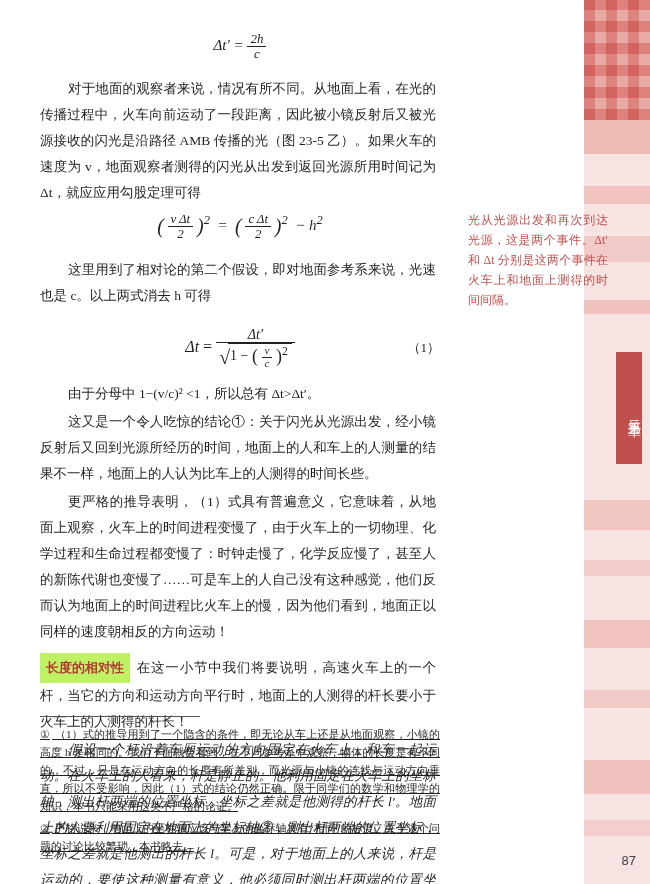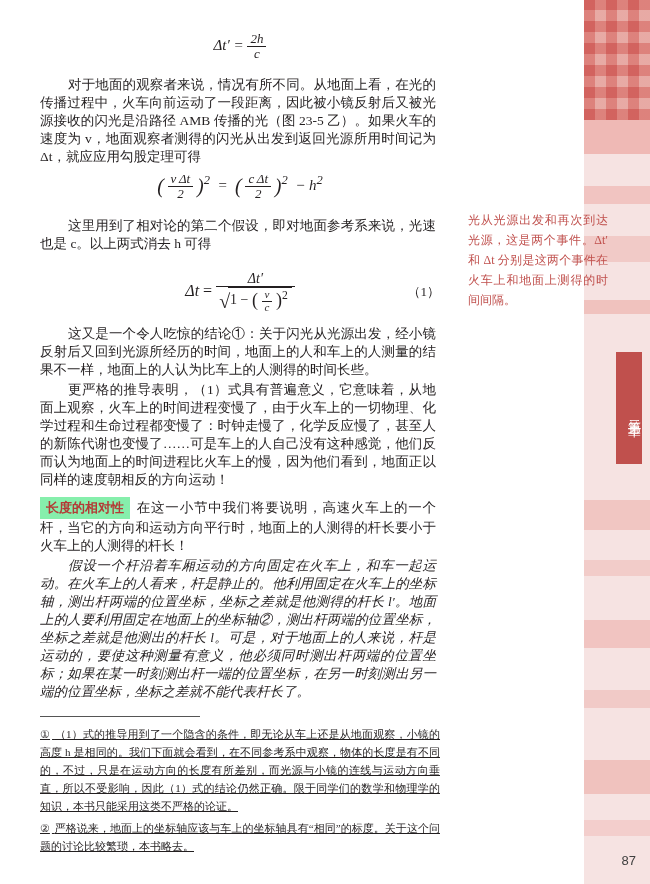--- a/index.html
+++ b/index.html
@@ -54,21 +54,21 @@
   }
   .eq-block{
     text-align:center;
     margin:6px 0 16px 0;
     font-family:"Liberation Serif", serif;
     font-style:italic;
     font-size:15px;
   }
   p.body{
     font-size:13.5px;
-    line-height:18px;
+    line-height:26px;
     text-align:justify;
     margin:0 4px 2px 0;
     text-indent:28px;
   }
   p.noindent{text-indent:0;}
   .frac{
     display:inline-block;
     vertical-align:middle;
     text-align:center;
     font-size:13px;
@@ -83,21 +83,21 @@
   .sqrtbox{
     display:inline-block;
     border-top:1px solid #231f20;
     padding:1px 4px 0 2px;
     margin-left:-2px;
   }
   .radical{font-size:20px;vertical-align:-4px;}
 
   .sec-label{
     display:inline-block;
-    background:#86efac;
+    background:#bef264;
     color:#b33b36;
     font-family:"Liberation Sans", sans-serif;
     font-weight:bold;
     font-size:13px;
     padding:2px 6px;
     margin-right:6px;
   }
 
   
   .margin-note{
@@ -173,20 +173,21 @@
             <span style="font-size:18px;vertical-align:-2px;">(</span>
             <span class="frac" style="font-size:11px;"><span class="num it">v</span><span class="den it">c</span></span>
             <span style="font-size:18px;vertical-align:-2px;">)</span><sup>2</sup>
           </span>
         </span>
       </span>
     </span>
     <span class="eqno">（1）</span>
   </div>
 
+  <p class="body">由于分母中 1−(v/c)² &lt;1，所以总有 Δt&gt;Δt′。</p>
   <p class="body">这又是一个令人吃惊的结论①：关于闪光从光源出发，经小镜反射后又回到光源所经历的时间，地面上的人和车上的人测量的结果不一样，地面上的人认为比车上的人测得的时间长些。</p>
   <p class="body">更严格的推导表明，（1）式具有普遍意义，它意味着，从地面上观察，火车上的时间进程变慢了，由于火车上的一切物理、化学过程和生命过程都变慢了：时钟走慢了，化学反应慢了，甚至人的新陈代谢也变慢了……可是车上的人自己没有这种感觉，他们反而认为地面上的时间进程比火车上的慢，因为他们看到，地面正以同样的速度朝相反的方向运动！</p>
 
   <p class="body noindent" style="margin-top:8px;">
     <span class="sec-label">长度的相对性</span><span>在这一小节中我们将要说明，高速火车上的一个杆，当它的方向和运动方向平行时，地面上的人测得的杆长要小于火车上的人测得的杆长！</span>
   </p>
 
   <p class="body" style="margin-top:2px;font-style:italic;">假设一个杆沿着车厢运动的方向固定在火车上，和车一起运动。在火车上的人看来，杆是静止的。他利用固定在火车上的坐标轴，测出杆两端的位置坐标，坐标之差就是他测得的杆长 l′。地面上的人要利用固定在地面上的坐标轴②，测出杆两端的位置坐标，坐标之差就是他测出的杆长 l。可是，对于地面上的人来说，杆是运动的，要使这种测量有意义，他必须同时测出杆两端的位置坐标；如果在某一时刻测出杆一端的位置坐标，在另一时刻测出另一端的位置坐标，坐标之差就不能代表杆长了。</p>
 </div>
 

